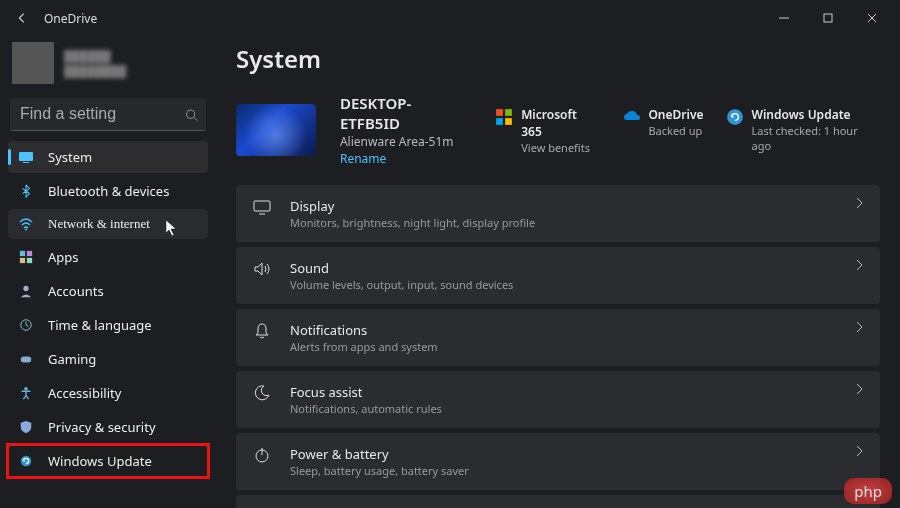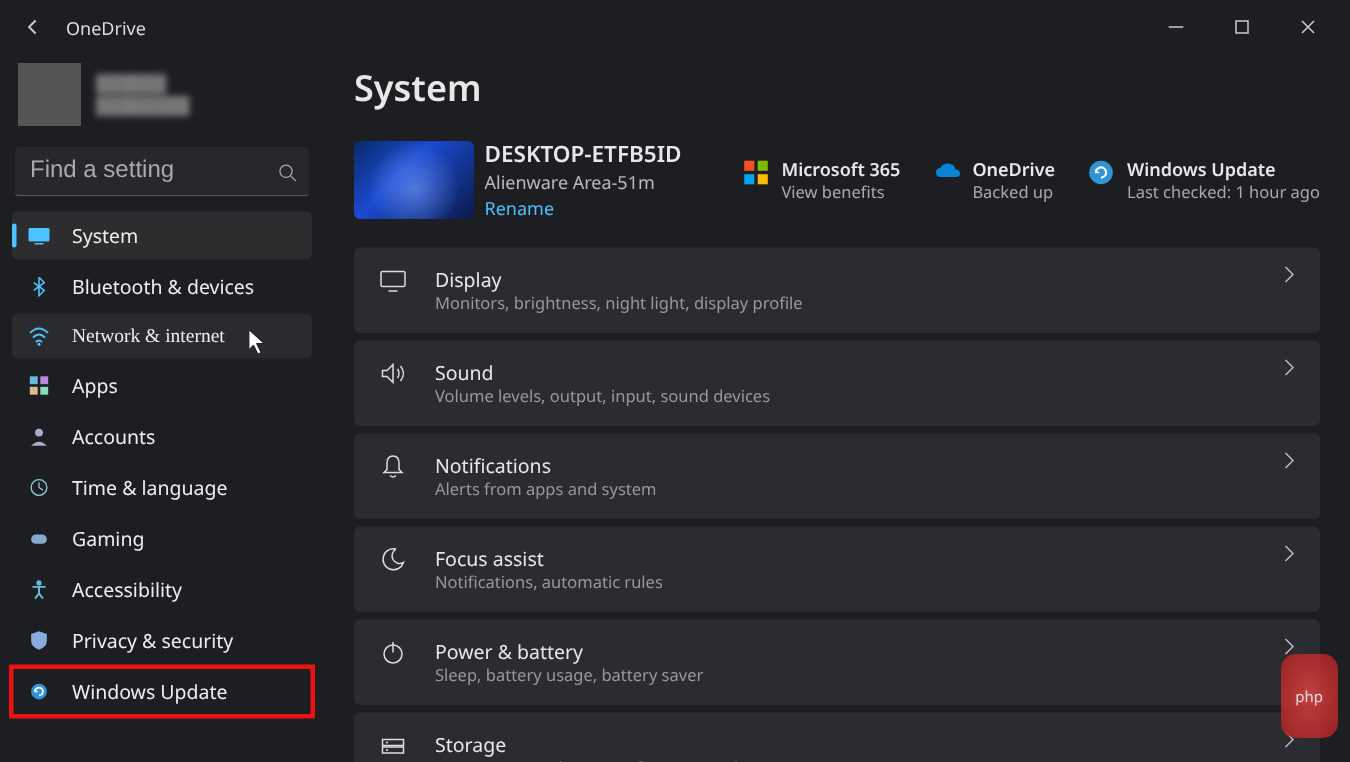--- a/index.html
+++ b/index.html
@@ -94,21 +94,21 @@
   }
   .nav-icon { width: 16px; height: 16px; display:flex; align-items:center; justify-content:center; }
   .nav-label { font-size: 13px; color: #eee; }
   .main {
     flex: 1;
     padding: 6px 20px 0 20px;
     overflow: hidden;
   }
   .page-title { font-size: 24px; font-weight: 600; margin-bottom: 18px; }
   .header-row {
-    display: flex; align-items: center; gap: 7px;
+    display: flex; align-items: center; gap: 24px;
     margin-bottom: 18px;
   }
   .device-img {
     width: 80px; height: 52px;
     background: linear-gradient(135deg,#0a2a6a,#1a4ad0 40%,#0a1a4a);
     border-radius: 4px;
     position: relative;
   }
   .device-img::after{
     content:""; position:absolute; inset:0;
@@ -134,23 +134,23 @@
     padding: 12px 16px;
     display: flex; align-items: flex-start; gap: 18px;
     cursor: pointer;
   }
   .setting-icon { width: 20px; height: 20px; color:#ddd; display:flex; align-items:center; justify-content:center; }
   .setting-text .t { font-size: 13px; }
   .setting-text .s { font-size: 11px; color: #999; }
   .chev { margin-left:auto; color:#bbb; }
   .cursor { position:absolute; left:166px; top:220px; color:#fff; pointer-events:none; }
   .watermark {
-    position:absolute; right:8px; bottom:16px;
+    position:absolute; right:8px; bottom:4px;
     background: radial-gradient(ellipse at center,#d44,#a22);
-    color:#fff; font-size:10px; padding:21px 10px; border-radius:10px;
+    color:#fff; font-size:15px; padding:3px 10px; border-radius:10px;
     opacity:.85;
   }
   svg { display:block; }
 </style>
 </head>
 <body>
 
 <div class="titlebar">
   <div class="back-btn">
     <svg width="14" height="14" viewBox="0 0 16 16">

